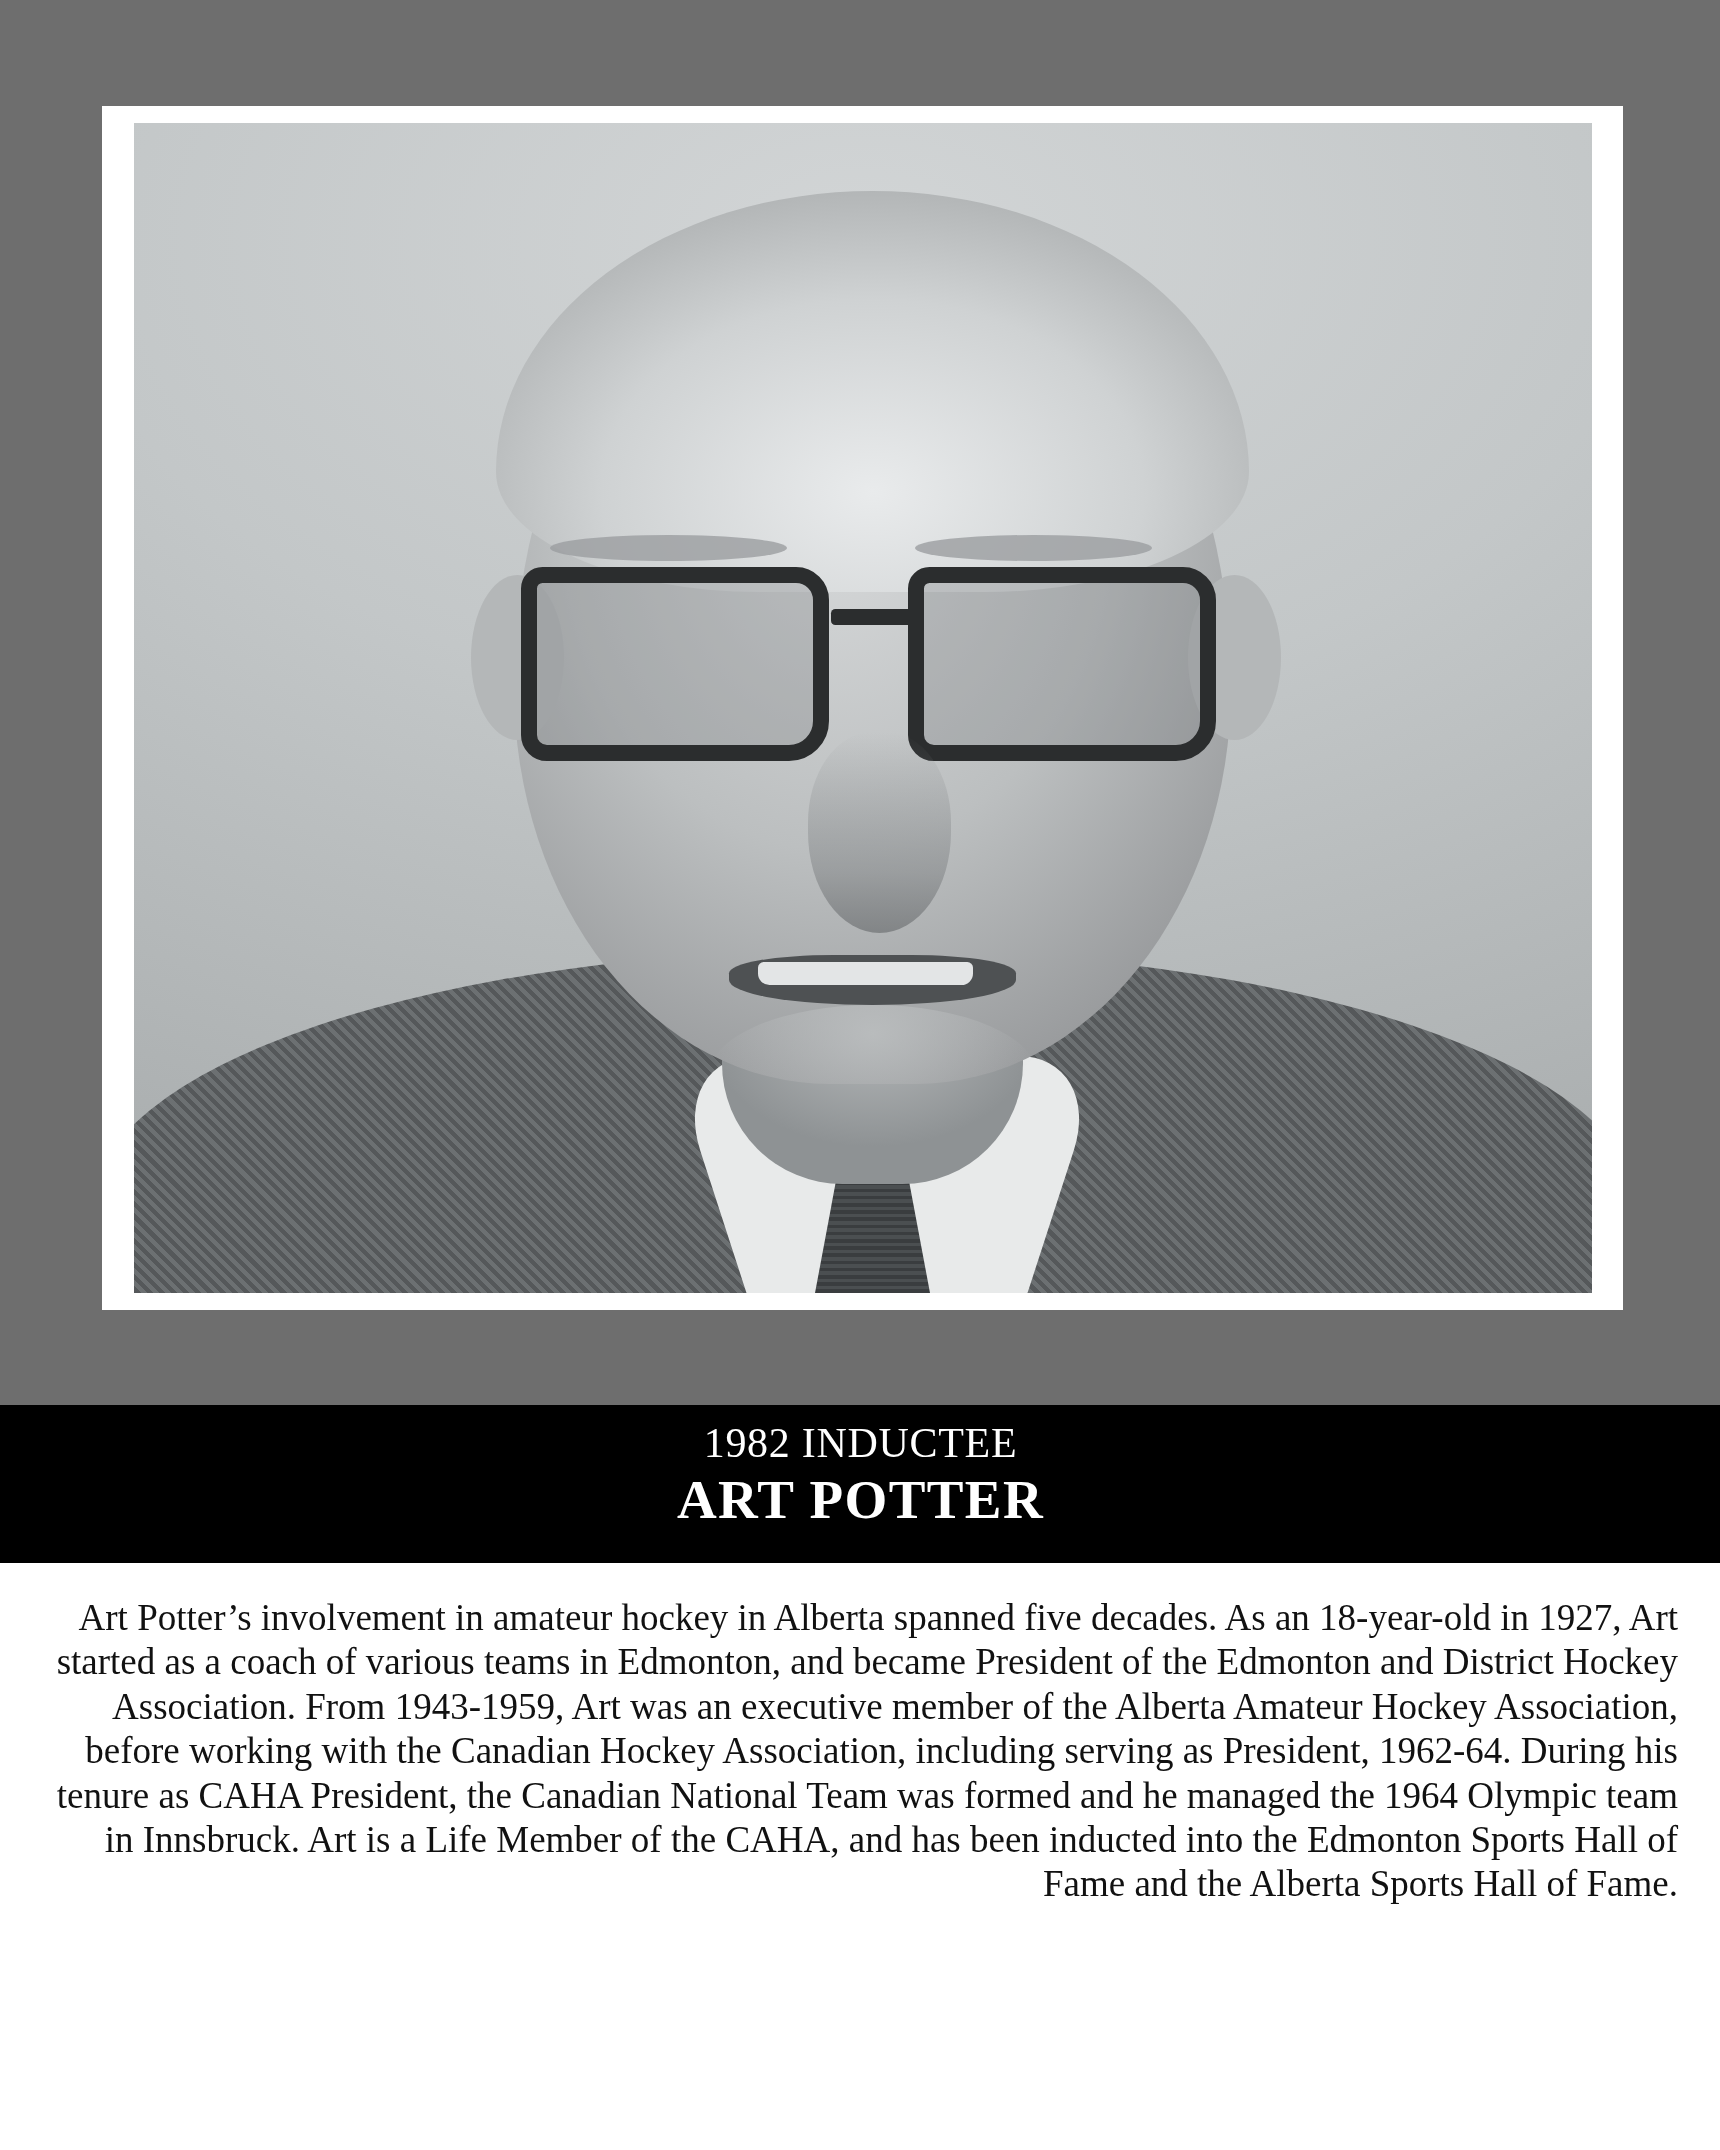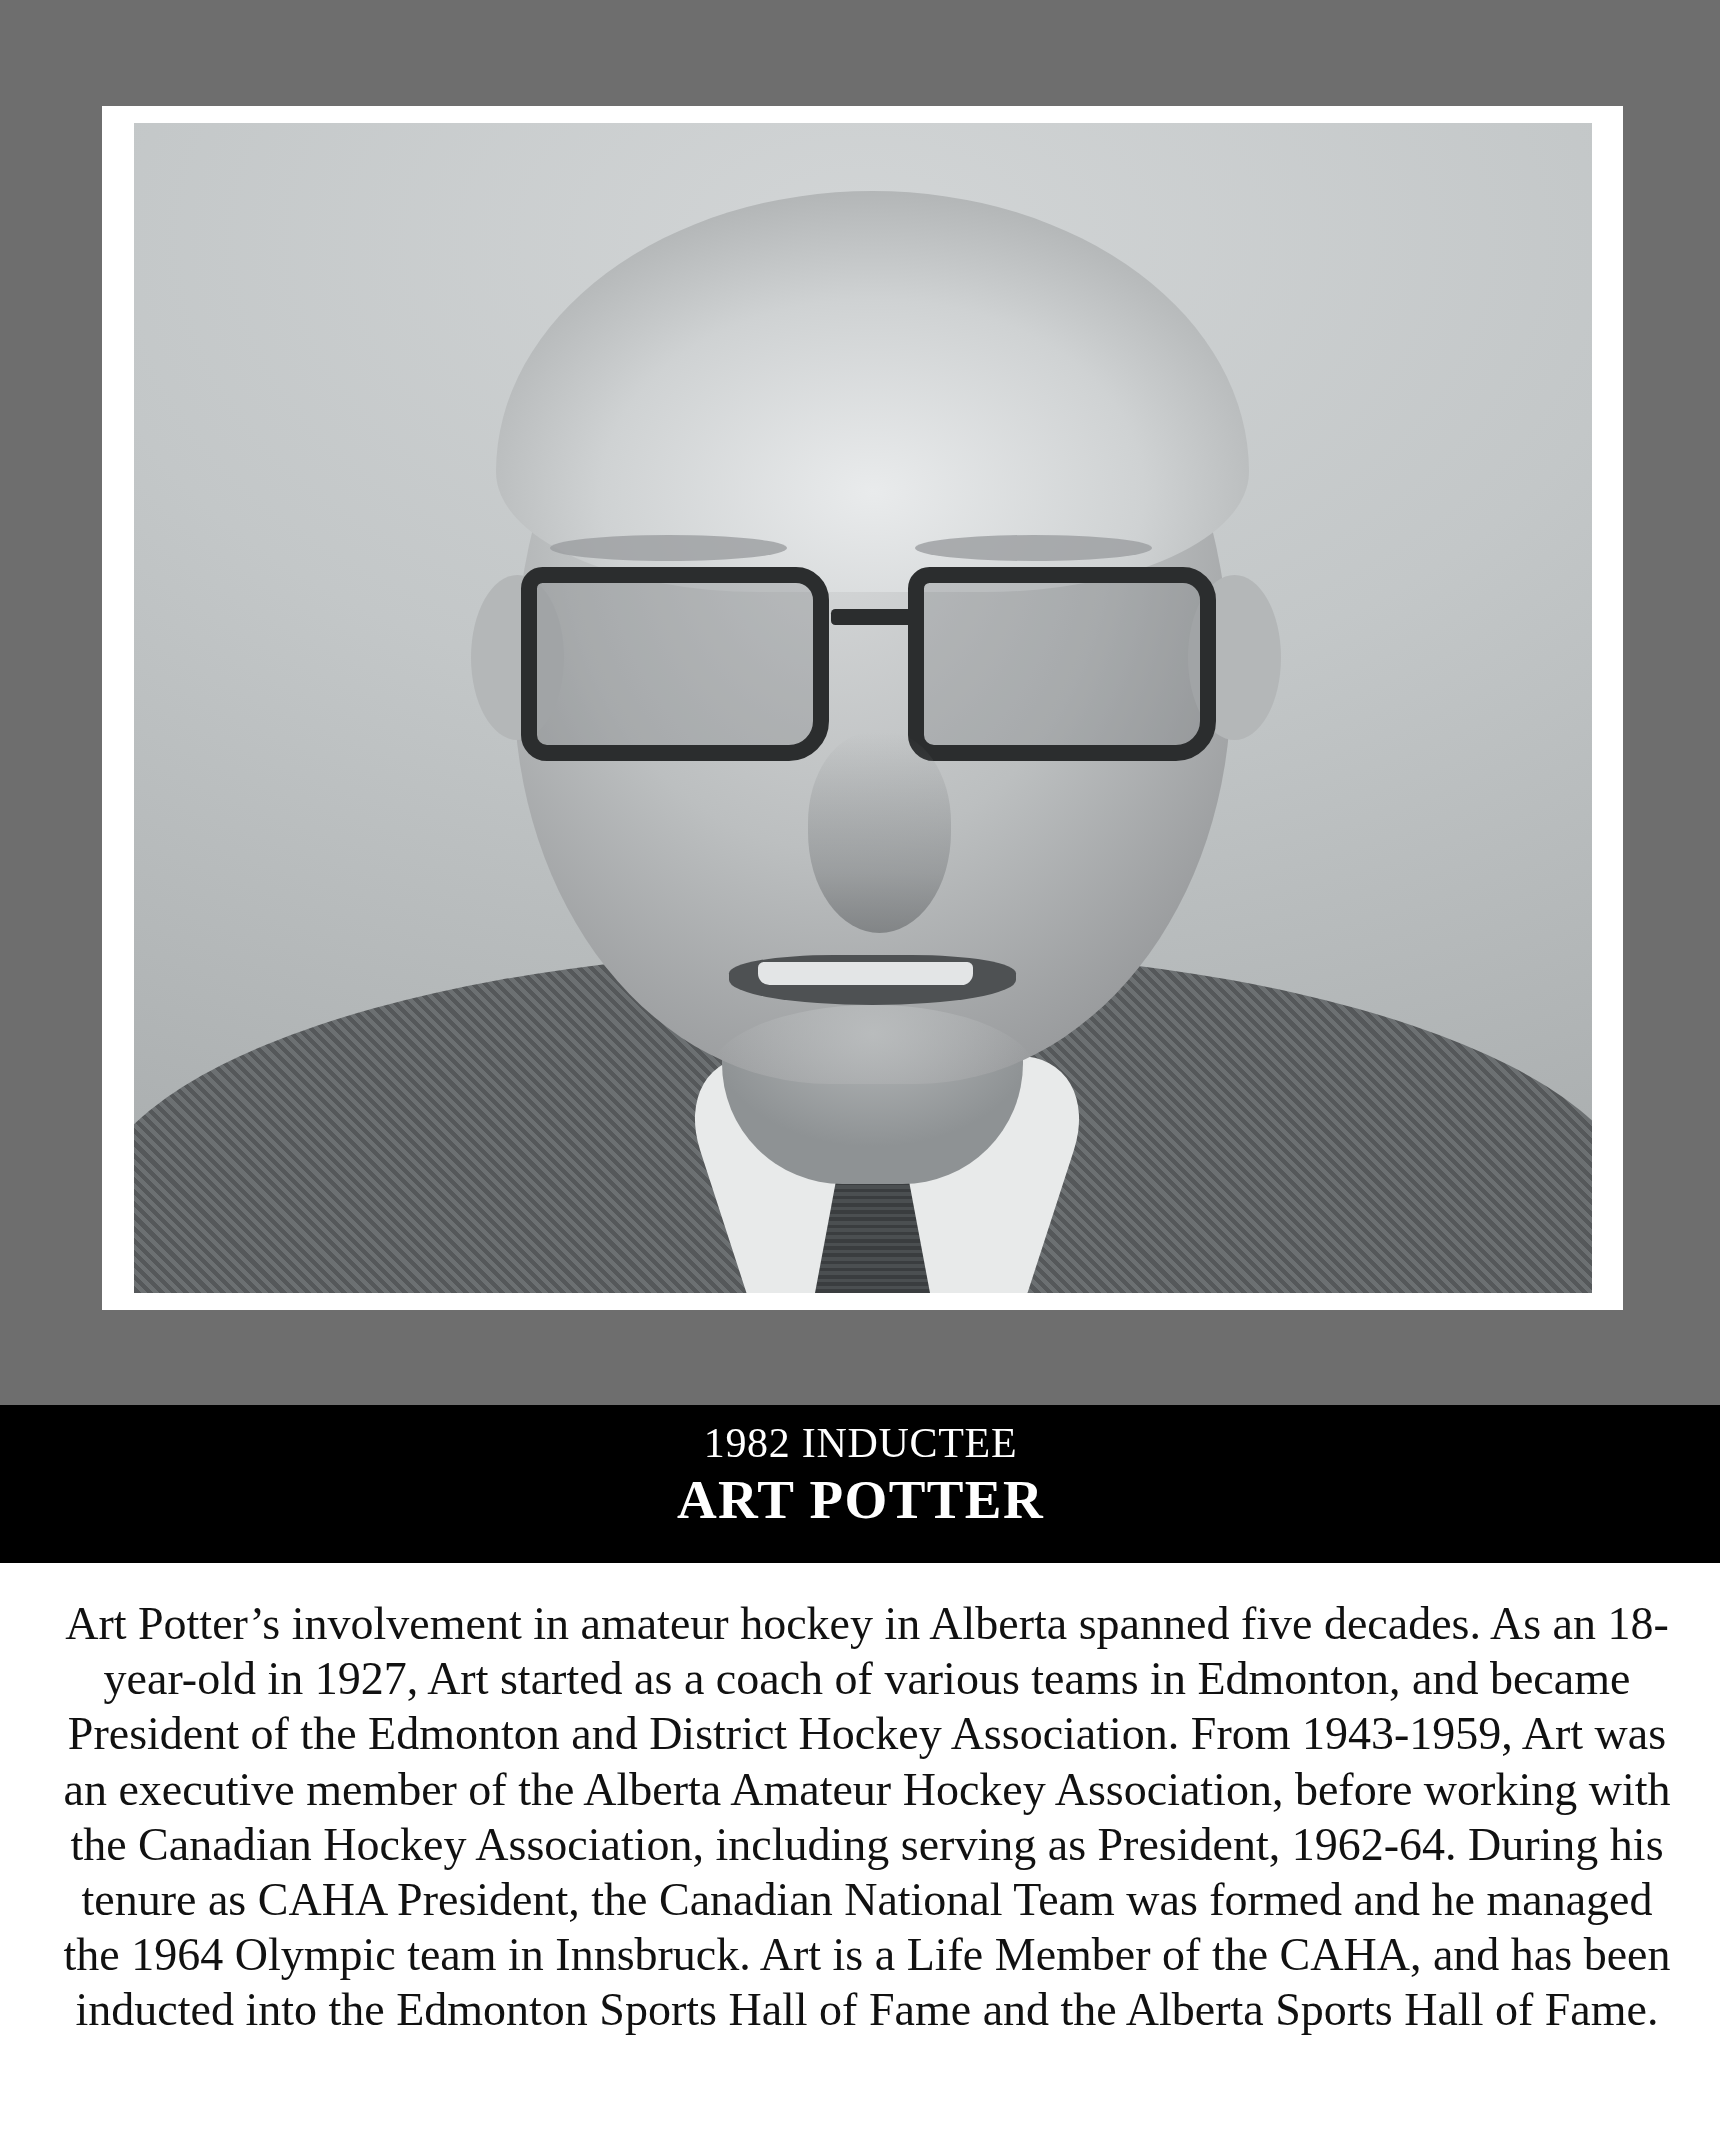--- a/index.html
+++ b/index.html
@@ -256,24 +256,24 @@
     left: 0;
     top: 1563px;
     width: 1721px;
     height: 588px;
     background: #ffffff;
     box-sizing: border-box;
     padding: 33px 43px 0 56px;
   }
   .bio-text {
     font-family: "Liberation Serif", serif;
-    font-size: 46px;
+    font-size: 37px;
     line-height: 1.20;
     color: #111111;
-    text-align: center;
+    text-align: right;
     white-space: pre-wrap;
   }
 </style>
 </head>
 <body>
 
 <div class="plaque">
 
   <div class="gray-frame"></div>
 

